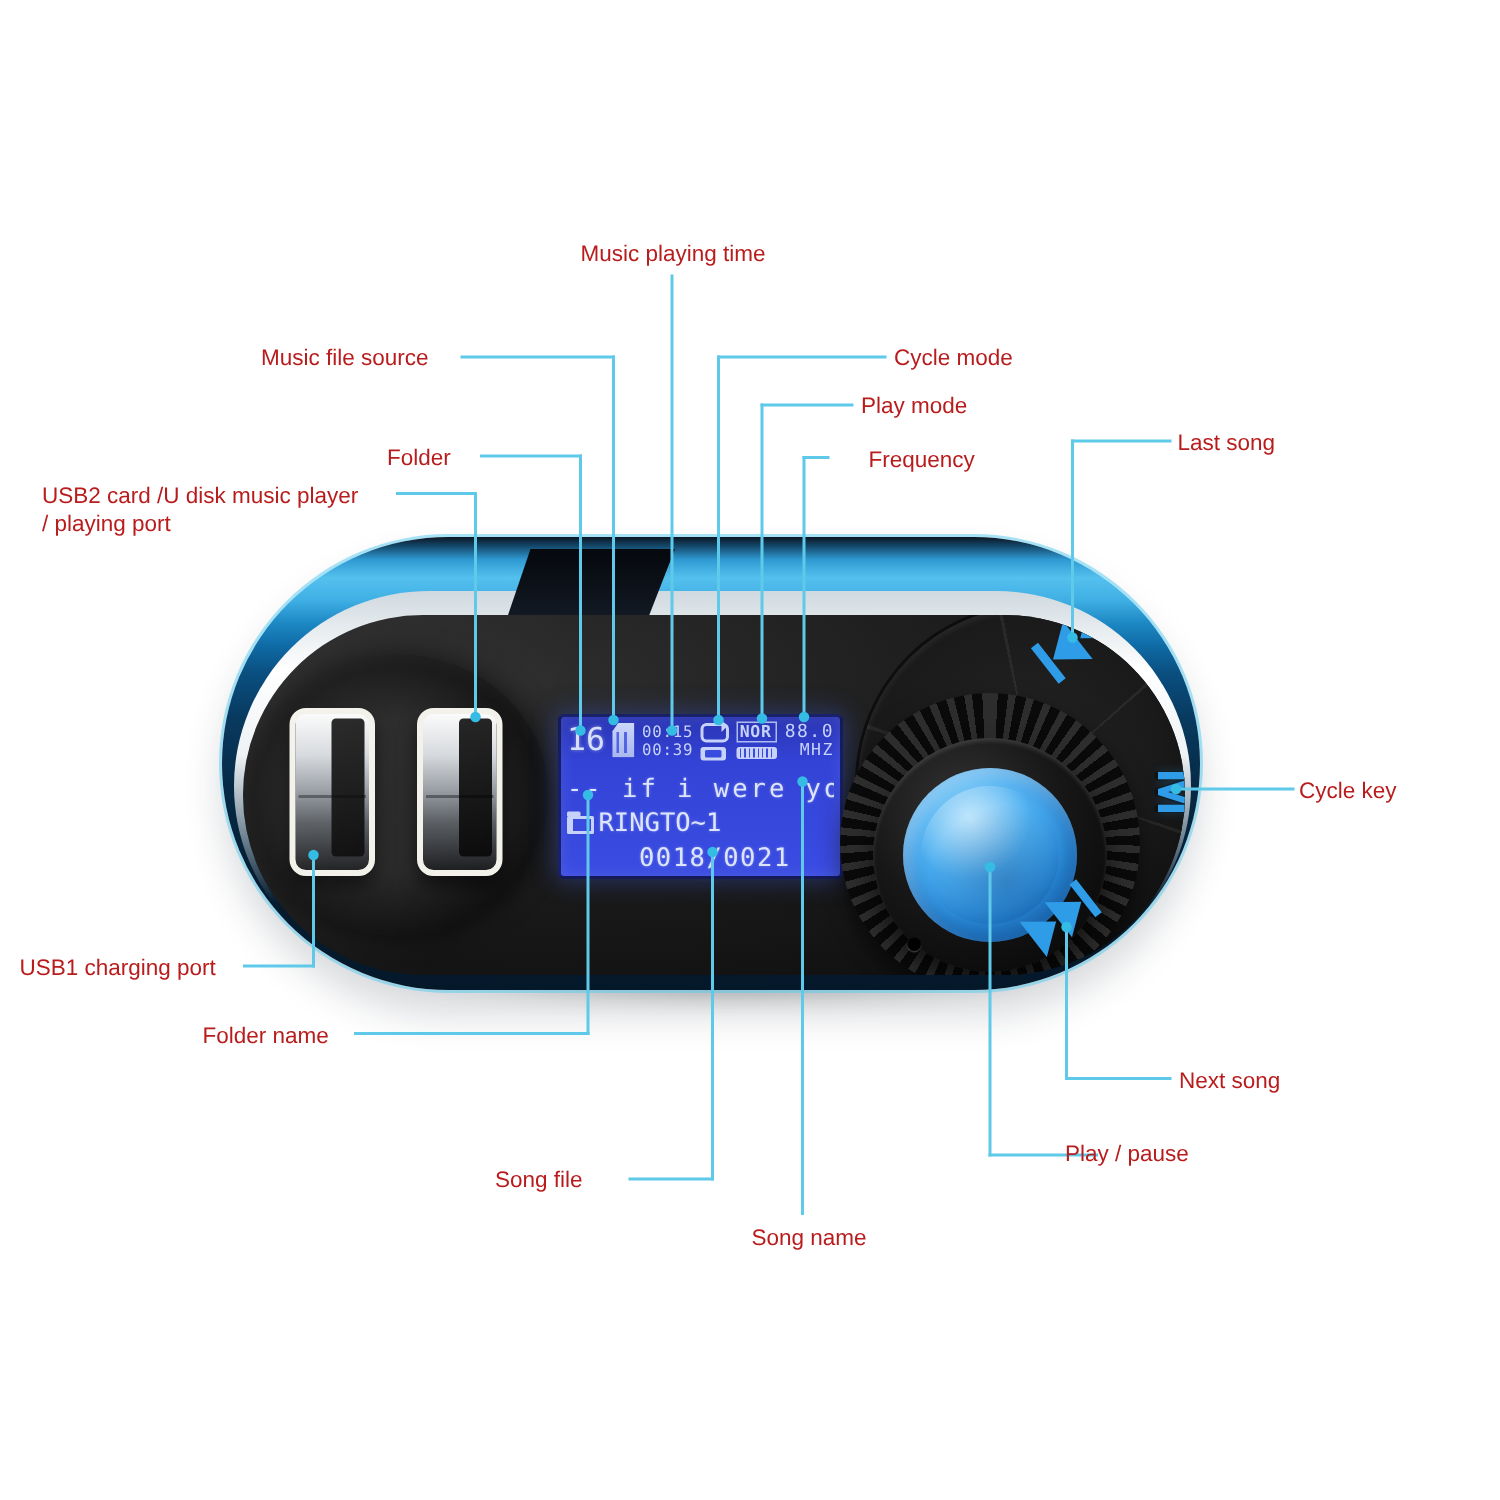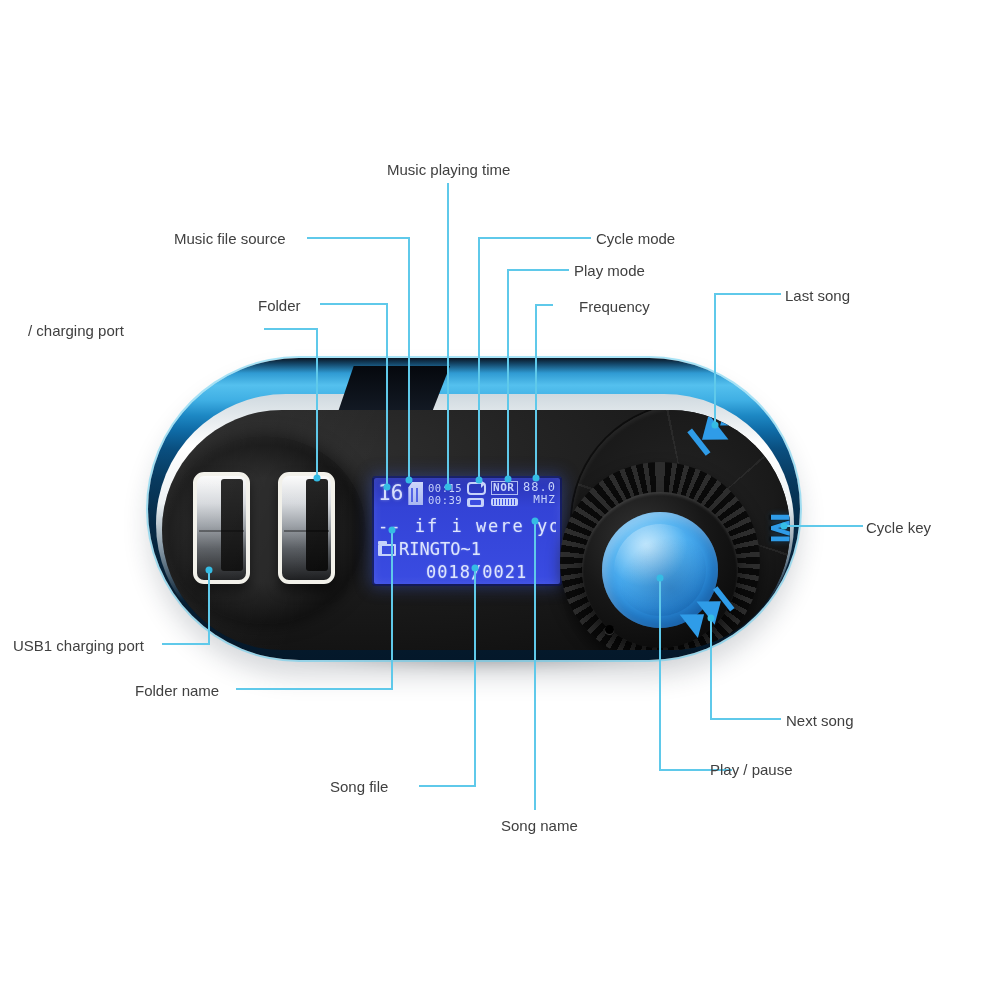--- a/index.html
+++ b/index.html
@@ -1,19 +1,19 @@
 <!DOCTYPE html>
 <html><head>
 <meta charset="utf-8">
 <style>
   html,body{margin:0;padding:0;background:#ffffff;}
   .scene{position:relative;width:1000px;height:1000px;background:#ffffff;overflow:hidden;
          font-family:"Liberation Sans",sans-serif;}
   
-  .lbl{position:absolute;color:#404040;font:15px/19px "Liberation Sans",sans-serif;white-space:nowrap;}
+  .lbl{position:absolute;color:#b91c1c;font:15px/19px "Liberation Sans",sans-serif;white-space:nowrap;}
   .lbl span{display:block;}
   .ln{position:absolute;background:#5fc9ea;}
   .dot{position:absolute;width:7px;height:7px;border-radius:50%;background:#35bce4;transform:translate(-50%,-50%);}
   
   .dev-shadow{position:absolute;left:205px;top:626px;width:560px;height:52px;border-radius:50%;
       background:radial-gradient(closest-side,rgba(0,0,0,.30),rgba(0,0,0,0) 75%);filter:blur(6px);}
   .device{position:absolute;left:148px;top:358px;width:652px;height:302px;border-radius:151px;overflow:hidden;
       background:linear-gradient(180deg,#0b1624 0%,#14486b 2%,#2f9ad2 5%,#54c0ee 9%,#3fafe4 14%,#1d88c4 19%,
         #0f6ba6 24%,#0a4f80 30%,#083a5f 40%,#062a46 55%,#051e33 75%,#04182a 100%);
       box-shadow:0 0 0 2px rgba(96,206,240,.55),0 16px 26px rgba(25,40,55,.18);}
@@ -218,21 +218,22 @@
   <div class="dot" style="left:209px;top:570px"></div>
 
   <div class="lbl" style="left:387px;top:160px">Music playing time</div>
   <div class="lbl" style="left:174px;top:229px">Music file source</div>
   <div class="lbl" style="left:596px;top:229px">Cycle mode</div>
   <div class="lbl" style="left:574px;top:261px">Play mode</div>
   <div class="lbl" style="left:258px;top:296px">Folder</div>
   <div class="lbl" style="left:579px;top:297px">Frequency</div>
   <div class="lbl" style="left:785px;top:286px">Last song</div>
   <div class="lbl" style="left:28px;top:321px">
-    <span>/ charging port</span>
+    <span>USB2 card /U disk music player</span>
+    <span>/ playing port</span>
   </div>
   <div class="lbl" style="left:866px;top:518px">Cycle key</div>
   <div class="lbl" style="left:13px;top:636px">USB1 charging port</div>
   <div class="lbl" style="left:135px;top:681px">Folder name</div>
   <div class="lbl" style="left:330px;top:777px">Song file</div>
   <div class="lbl" style="left:501px;top:816px">Song name</div>
   <div class="lbl" style="left:710px;top:760px">Play / pause</div>
   <div class="lbl" style="left:786px;top:711px">Next song</div>
 
 </div>

